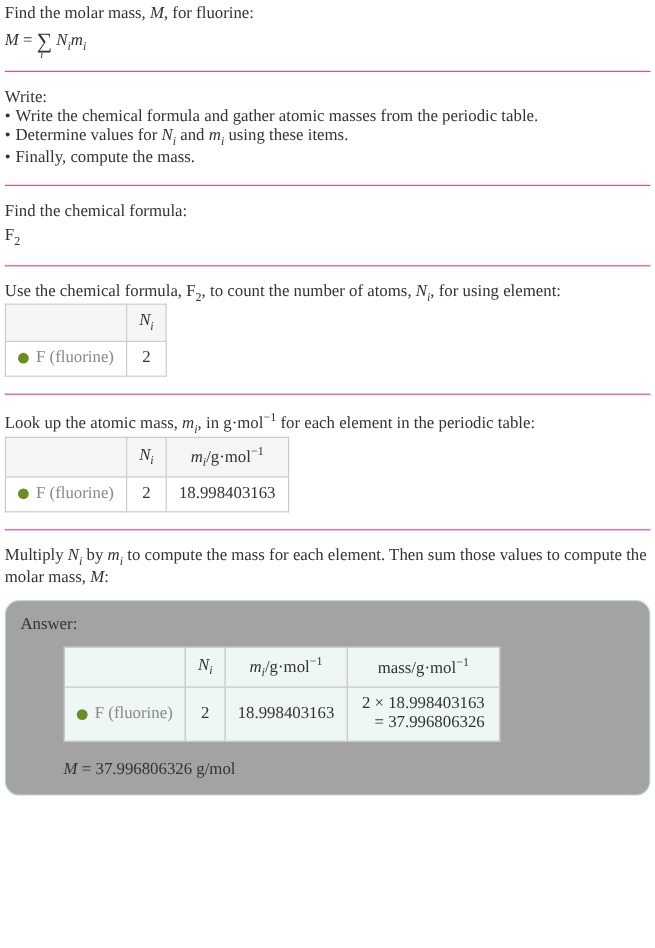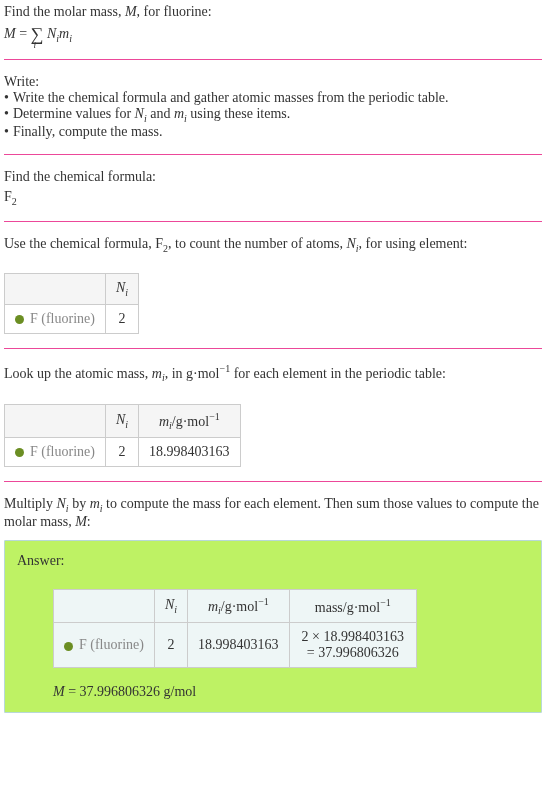--- a/index.html
+++ b/index.html
@@ -42,21 +42,21 @@
     }
     .plan-item {
       display: flex;
       align-items: flex-start;
     }
     .bullet {
       margin-right: 4px;
     }
     table {
       border-collapse: collapse;
-      margin-top: 20px;
+      margin-top: 0;
       padding-left: 19px;
     }
     td, th {
       border: 1px solid #ccc;
       padding: 6px 10px;
       text-align: center;
       font-weight: normal;
     }
     th {
       background: #f5f5f5;
@@ -69,34 +69,34 @@
     .dot {
       display: inline-block;
       width: 9px;
       height: 9px;
       border-radius: 50%;
       background: #6b8e23;
       margin-right: 6px;
       vertical-align: middle;
     }
     .answer-box {
-      background: #bef264;
+      background: #a3a3a3;
       border: 1px solid #b8d8d8;
-      border-radius: 1px;
+      border-radius: 12px;
       padding: 12px;
     }
     .answer-label {
       margin-bottom: 10px;
     }
     .answer-box table {
       margin-left: 36px;
       margin-right: 10px;
     }
     .answer-box td.mass-cell {
-      text-align: center;
+      text-align: right;
       padding: 6px 12px;
       max-width: 200px;
     }
     .answer-box th {
       background: #eef6f6;
     }
     .final-mass {
       margin-left: 36px;
       margin-top: 16px;
       font-style: italic;

